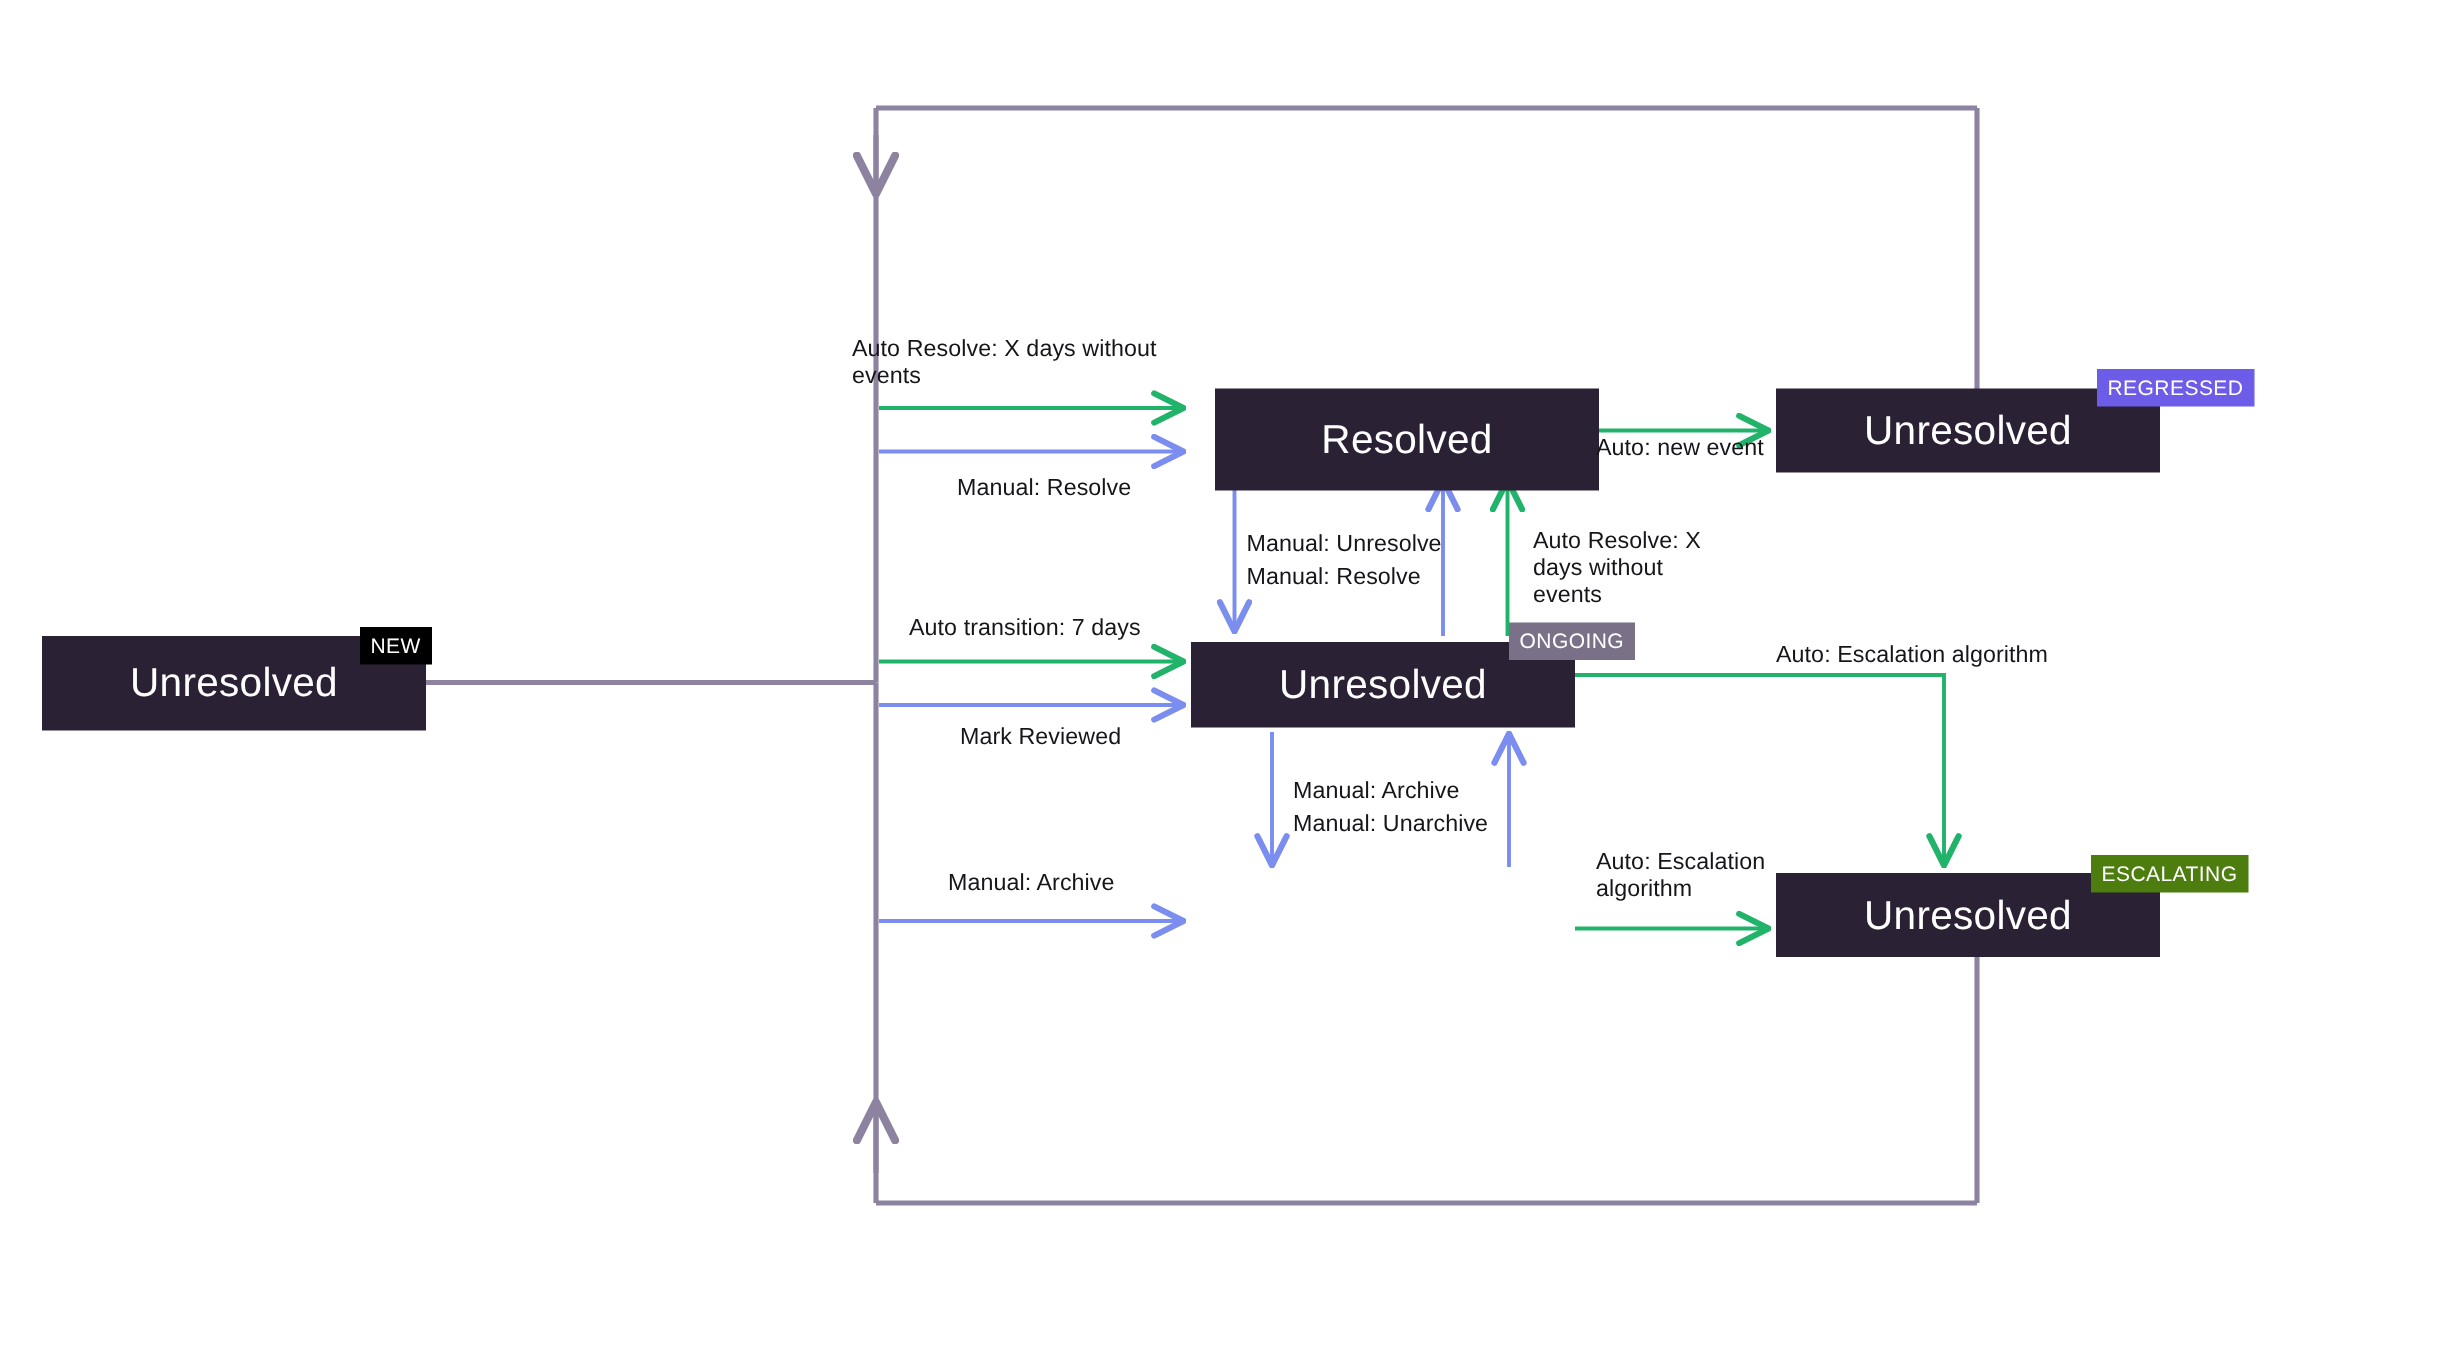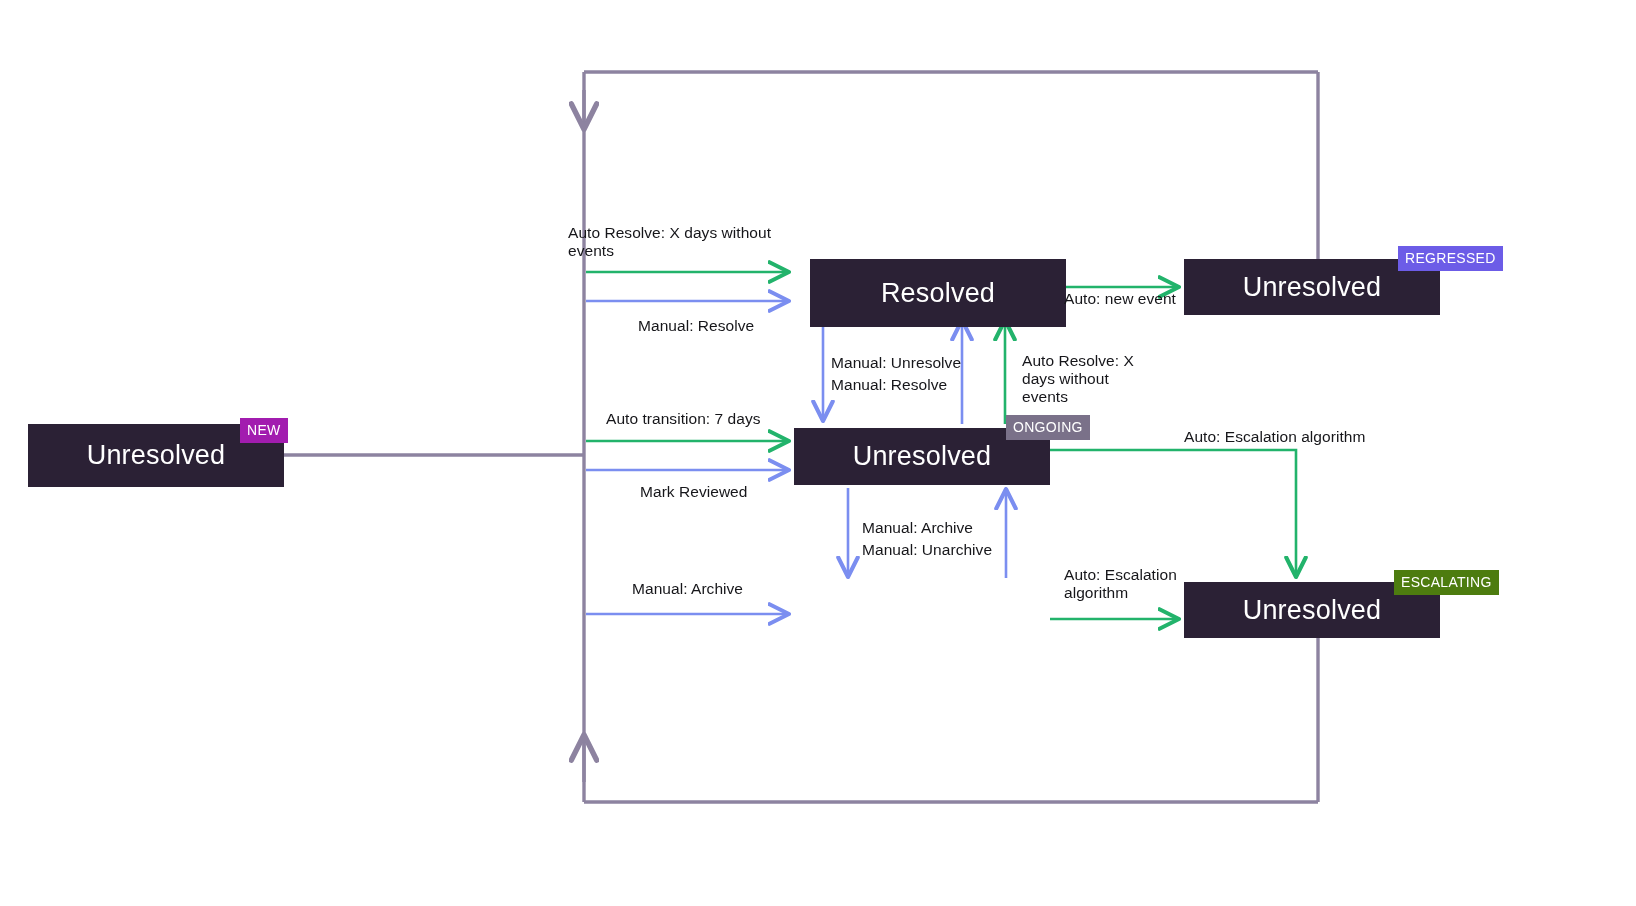--- a/index.html
+++ b/index.html
@@ -130,21 +130,21 @@
 
 
   <div class="node" style="left:1184px; top:259px; width:256px; height:56px;">
     <span>Unresolved</span>
   </div>
 
   <div class="node" style="left:1184px; top:582px; width:256px; height:56px;">
     <span>Unresolved</span>
   </div>
 
-  <div class="badge" style="left:240px; top:418px; background:#a21caf;">NEW</div>
+  <div class="badge" style="left:240px; top:418px; background:#000000;">NEW</div>
 
   <div class="badge" style="left:1006px; top:415px; background:#7a7189;">ONGOING</div>
 
   <div class="badge" style="left:1398px; top:246px; background:#6c5ce7;">REGRESSED</div>
 
   <div class="badge" style="left:1394px; top:570px; background:#4d7c0f;">ESCALATING</div>
 
   <div class="edge-label" style="left:568px; top:224px;">Auto Resolve: X days without
 events</div>
 

